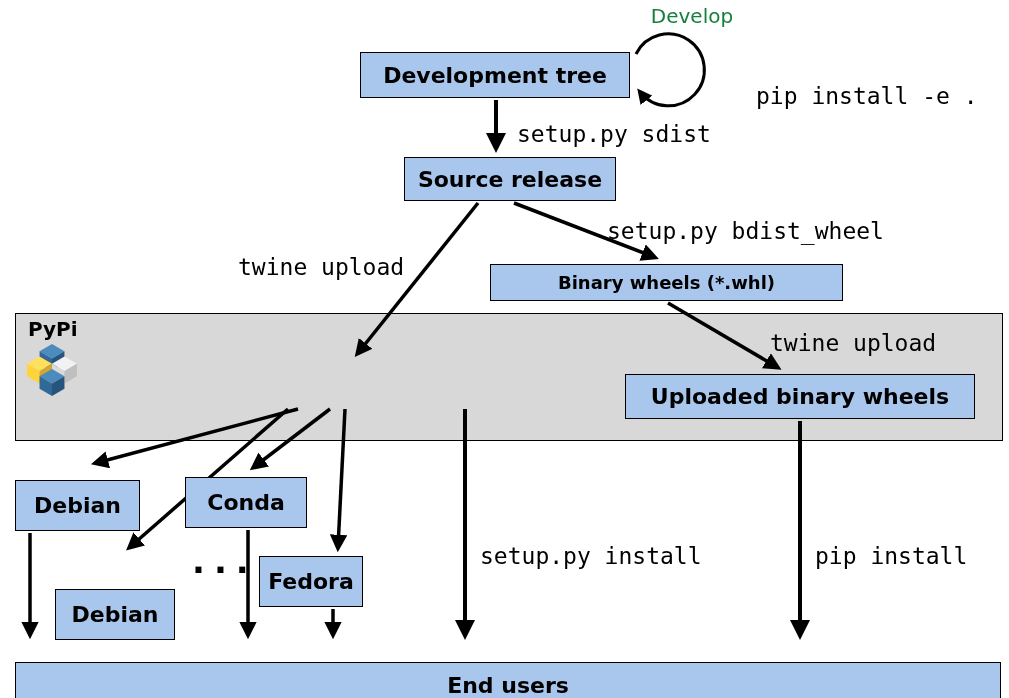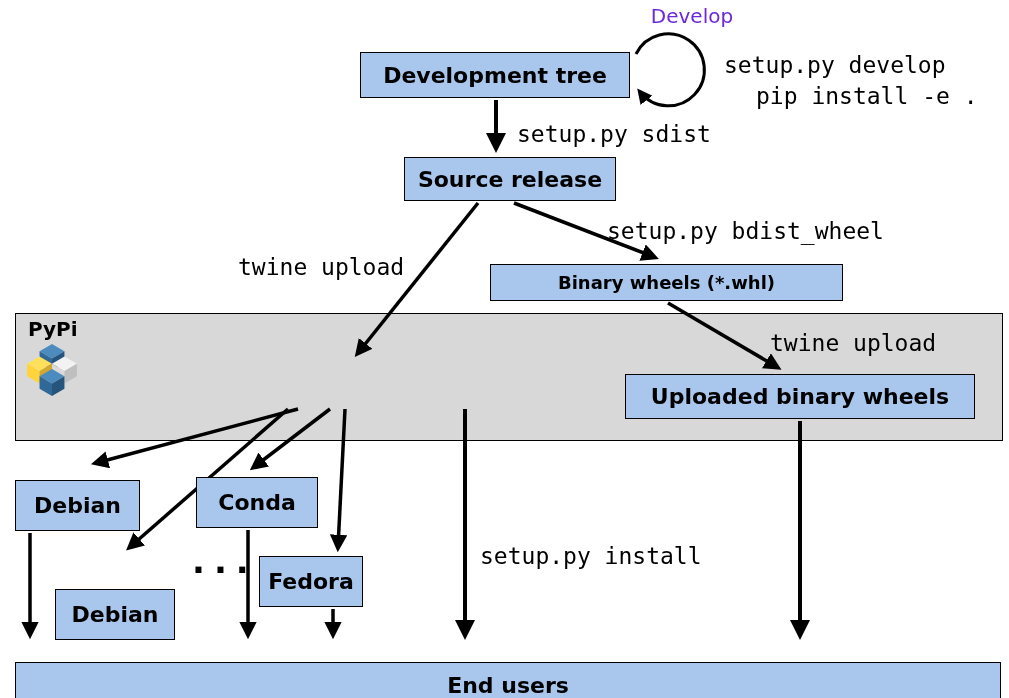--- a/index.html
+++ b/index.html
@@ -15,21 +15,21 @@
   .node{
     position:absolute;background:var(--blue,#a9c6ed);border:1.6px solid #000;
     display:flex;align-items:center;justify-content:center;
     font-weight:bold;font-size:22px;color:#000;z-index:3;box-sizing:border-box;
     white-space:nowrap;
   }
   .mono{
     position:absolute;font-family:"DejaVu Sans Mono","Liberation Mono",monospace;
     font-size:23px;color:#000;z-index:4;white-space:pre;
   }
-  .plain{position:absolute;font-size:20px;color:#6d28d9;z-index:4;white-space:nowrap;}
+  .plain{position:absolute;font-size:20px;color:#15803d;z-index:4;white-space:nowrap;}
   .pypi-label{position:absolute;left:28px;top:317px;font-size:20px;font-weight:bold;z-index:4;}
   .dots{
     position:absolute;left:192px;top:541px;font-size:34px;font-weight:bold;
     letter-spacing:9px;z-index:4;
   }
   .logo{position:absolute;left:24px;top:344px;z-index:4;}
   .develop-label{position:absolute;left:640px;top:4px;width:104px;text-align:center;}
 </style>
 </head>
 <body>
@@ -87,28 +87,28 @@
     <path d="M115 610 L115 634" fill="none" stroke="#000" stroke-width="3.5" marker-end="url(#ah)"></path>
     <path d="M248 530 L248 634" fill="none" stroke="#000" stroke-width="3.5" marker-end="url(#ah)"></path>
     <path d="M333 609 L333 634" fill="none" stroke="#000" stroke-width="3.5" marker-end="url(#ah)"></path>
   </svg>
 
   <div class="node" style="left:360px;top:52px;width:270px;height:46px;">Development tree</div>
   <div class="node" style="left:404px;top:157px;width:212px;height:44px;">Source release</div>
   <div class="node" style="left:490px;top:264px;width:353px;height:37px;font-size:18px;">Binary wheels (*.whl)</div>
   <div class="node" style="left:625px;top:374px;width:350px;height:45px;">Uploaded binary wheels</div>
   <div class="node" style="left:15px;top:480px;width:125px;height:51px;">Debian</div>
-  <div class="node" style="left:196px;top:477px;width:122px;height:51px;">Conda</div>
+  <div class="node" style="left:185px;top:477px;width:122px;height:51px;">Conda</div>
   <div class="node" style="left:55px;top:557px;width:120px;height:51px;margin-top:32px;">Debian</div>
   <div class="node" style="left:259px;top:556px;width:104px;height:51px;">Fedora</div>
   <div class="node" style="left:15px;top:662px;width:986px;height:47px;">End users</div>
 
   <div class="plain develop-label">Develop</div>
-  <div class="mono" style="left:724px;top:52px;">setup.py develop</div>
   <div class="mono" style="left:724px;top:83px;margin-left:32px;">pip install -e .</div>
   <div class="mono" style="left:517px;top:121px;">setup.py sdist</div>
   <div class="mono" style="left:238px;top:254px;">twine upload</div>
   <div class="mono" style="left:607px;top:218px;">setup.py bdist_wheel</div>
   <div class="mono" style="left:770px;top:330px;">twine upload</div>
   <div class="mono" style="left:480px;top:543px;">setup.py install</div>
+  <div class="mono" style="left:815px;top:543px;">pip install</div>
   <div class="dots">...</div>
 
 </div>
 
 </body></html>

